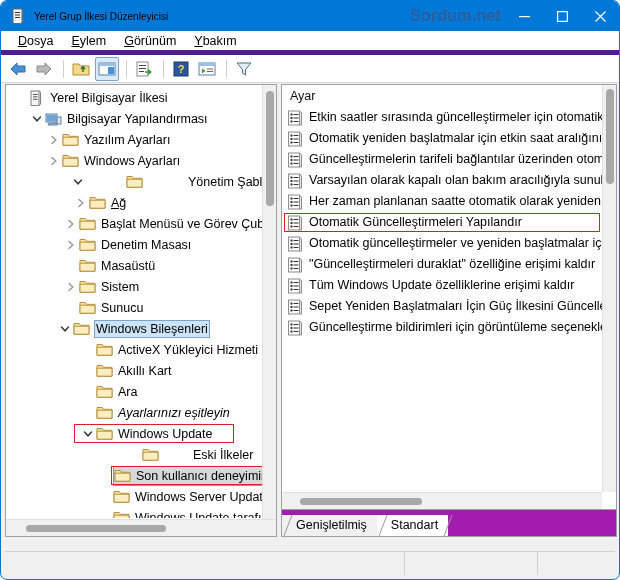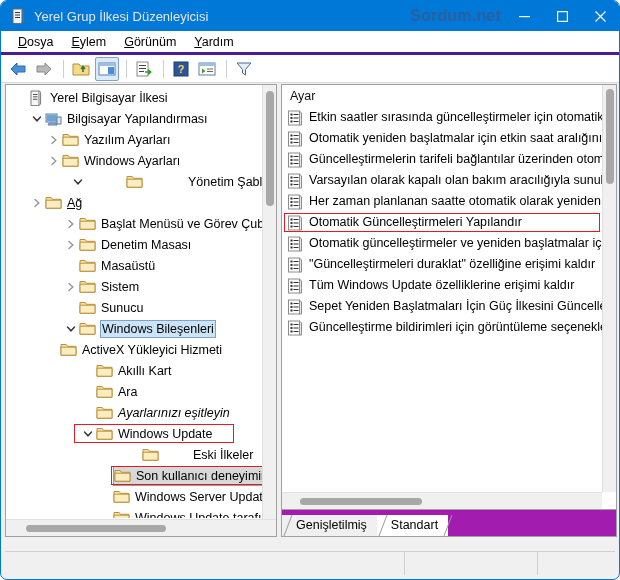--- a/index.html
+++ b/index.html
@@ -26,22 +26,22 @@
     background: #0078d7;
     display: flex;
     align-items: center;
   }
   .title-icon {
     width: 16px; height: 16px;
     margin-left: 9px; margin-right: 8px;
     flex: 0 0 auto;
   }
   .title-text {
-    color: #e5e5e5;
-    font-size: 13px;
+    color: #000000;
+    font-size: 10px;
     white-space: nowrap;
   }
   .watermark {
     position: absolute;
     right: 118px; top: 50%;
     transform: translateY(-50%);
     color: #2b5f9e;
     font-size: 16px;
     font-weight: bold;
     letter-spacing: .2px;
@@ -58,21 +58,21 @@
   }
   .cap-btn svg { display: block; }
 
   
   .menubar {
     height: 24px;
     background: #ffffff;
     display: flex;
     align-items: center;
     padding-left: 8px;
-    border-bottom: 3px solid #4c1d95;
+    border-bottom: 5px solid #4c1d95;
   }
   .menu-item {
     font-size: 12.5px;
     color: #000000;
     padding: 2px 9px;
     white-space: nowrap;
   }
   .menu-item .acc { text-decoration: underline; }
 
   
@@ -313,21 +313,21 @@
             <path d="M0.5 0.5 L10.5 10.5 M10.5 0.5 L0.5 10.5" stroke="#fff" stroke-width="1.2"></path>
           </svg>
       </div>
     </div>
   </div>
 
   <div class="menubar">
     <div class="menu-item"><span class="acc">D</span><span>osya</span></div>
     <div class="menu-item"><span class="acc">E</span><span>ylem</span></div>
     <div class="menu-item"><span class="acc">G</span><span>örünüm</span></div>
-    <div class="menu-item"><span class="acc">Y</span><span>ardım</span></div>
+    <div class="menu-item"><span class="acc">Y</span><span>bakım</span></div>
   </div>
 
   <div class="toolbar">
     <div class="tb-btn">
       <svg width="18" height="16" viewBox="0 0 18 16">
           <path d="M8 2 L2 8 L8 14 L8 11 L16 11 L16 5 L8 5 Z" fill="#4a90d9" stroke="#2d6ca8"></path>
         </svg>
     </div>
     <div class="tb-btn">
       <svg width="18" height="16" viewBox="0 0 18 16">
@@ -440,21 +440,21 @@
               <svg width="10" height="10" viewBox="0 0 10 10">
                 <path d="M1.5 3 L5 6.8 L8.5 3" stroke="#3a3a3a" stroke-width="1.5" fill="none" stroke-linecap="round"></path>
               </svg>
             </span>
             <span class="ticon"><svg width="17" height="16" viewBox="0 0 17 16">
                 <path d="M1 2.5h5.2l1.3 1.8H16v9H1z" fill="#fbe2a0" stroke="#b79140" stroke-width="1"></path>
                 <path d="M1 5.2h15v8H1z" fill="#fcedc0" stroke="#b79140"></path>
               </svg></span>
             <span class="tlabel">Yönetim Şablonları</span>
           </div>
-          <div class="tnode" style="padding-left: 23px; text-decoration: underline;">
+          <div class="tnode" style="padding-left: 67px; text-decoration: underline;">
             <span class="tw">
               <svg width="10" height="10" viewBox="0 0 10 10">
                 <path d="M3 1.5 L6.8 5 L3 8.5" stroke="#9a9a9a" stroke-width="1.5" fill="none" stroke-linecap="round"></path>
               </svg>
             </span>
             <span class="ticon"><svg width="17" height="16" viewBox="0 0 17 16">
                 <path d="M1 2.5h5.2l1.3 1.8H16v9H1z" fill="#fbe2a0" stroke="#b79140" stroke-width="1"></path>
                 <path d="M1 5.2h15v8H1z" fill="#fcedc0" stroke="#b79140"></path>
               </svg></span>
             <span class="tlabel">Ağ</span>
@@ -504,33 +504,33 @@
             <span class="tlabel">Sistem</span>
           </div>
           <div class="tnode" style="padding-left: 57px;">
             <span class="tw"></span>
             <span class="ticon"><svg width="17" height="16" viewBox="0 0 17 16">
                 <path d="M1 2.5h5.2l1.3 1.8H16v9H1z" fill="#fbe2a0" stroke="#b79140" stroke-width="1"></path>
                 <path d="M1 5.2h15v8H1z" fill="#fcedc0" stroke="#b79140"></path>
               </svg></span>
             <span class="tlabel">Sunucu</span>
           </div>
-          <div class="tnode sel-blue" style="padding-left: 57px;">
+          <div class="tnode sel-blue" style="padding-left: 35px; margin-left: 16px;">
             <span class="tw">
               <svg width="10" height="10" viewBox="0 0 10 10">
                 <path d="M1.5 3 L5 6.8 L8.5 3" stroke="#3a3a3a" stroke-width="1.5" fill="none" stroke-linecap="round"></path>
               </svg>
             </span>
             <span class="ticon"><svg width="17" height="16" viewBox="0 0 17 16">
                 <path d="M1 2.5h5.2l1.3 1.8H16v9H1z" fill="#fbe2a0" stroke="#b79140" stroke-width="1"></path>
                 <path d="M1 5.2h15v8H1z" fill="#fcedc0" stroke="#b79140"></path>
               </svg></span>
             <span class="tlabel">Windows Bileşenleri</span>
           </div>
-          <div class="tnode" style="padding-left: 38px;">
+          <div class="tnode" style="padding-left: 74px;">
             <span class="tw"></span>
             <span class="ticon"><svg width="17" height="16" viewBox="0 0 17 16">
                 <path d="M1 2.5h5.2l1.3 1.8H16v9H1z" fill="#fbe2a0" stroke="#b79140" stroke-width="1"></path>
                 <path d="M1 5.2h15v8H1z" fill="#fcedc0" stroke="#b79140"></path>
               </svg></span>
             <span class="tlabel">ActiveX Yükleyici Hizmeti</span>
           </div>
           <div class="tnode" style="padding-left: 74px;">
             <span class="tw"></span>
             <span class="ticon"><svg width="17" height="16" viewBox="0 0 17 16">

